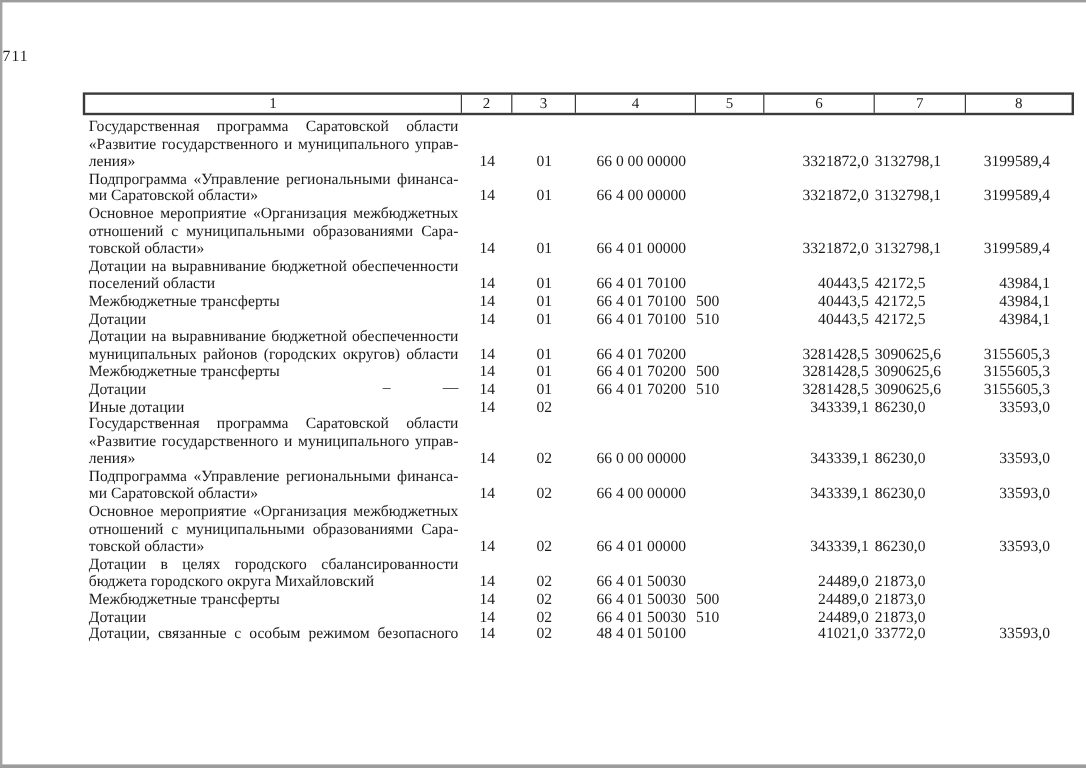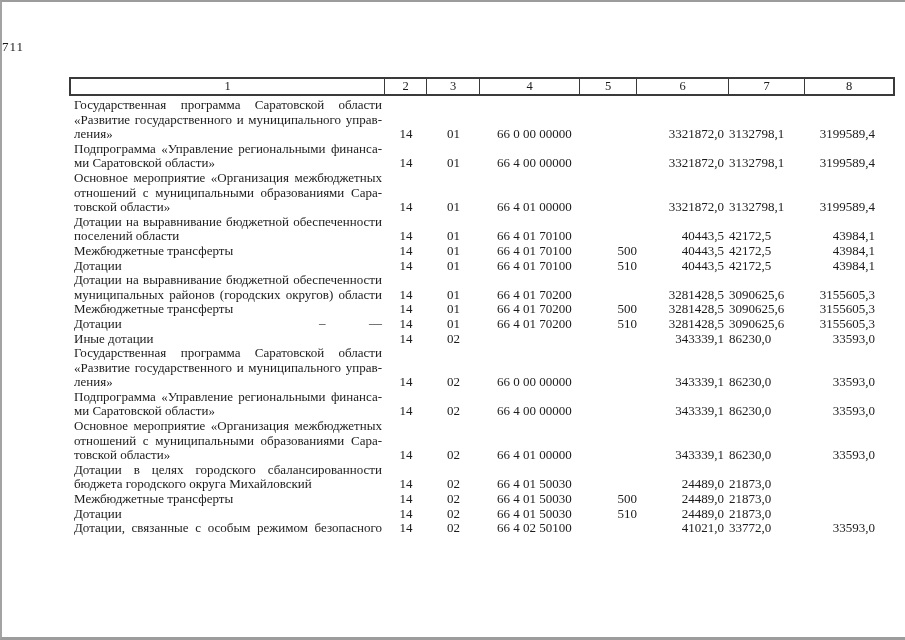--- a/index.html
+++ b/index.html
@@ -55,21 +55,21 @@
   .th6 { width: 92px; }
   .th7 { width: 76px; }
   .th8 { width: 88px; border-right: none; }
   .tbody { padding-top: 2px; }
   .row { display: flex; align-items: flex-end; }
   .cell { box-sizing: border-box; font-size: 13px; line-height: 14.6px; }
   .c1 { width: 316px; padding-left: 5px; padding-right: 3px; position: relative; }
   .c2 { width: 42px; text-align: center; }
   .c3 { width: 53px; text-align: center; }
   .c4 { width: 100px; padding-left: 17px; white-space: nowrap; }
-  .c5 { width: 57px; text-align: right; }
+  .c5 { width: 57px; text-align: left; }
   .c6 { width: 92px; text-align: right; padding-right: 5px; }
   .c7 { width: 76px; text-align: left; padding-right: 3px; }
   .c8 { width: 90px; text-align: right; padding-right: 20px; }
   .line { line-height: 14.6px; }
   .line.j {
     text-align: justify;
     text-align-last: justify;
   }
   .mark {
     position: absolute;
@@ -303,21 +303,21 @@
           <div class="cell c6">24489,0</div>
           <div class="cell c7">21873,0</div>
           <div class="cell c8"></div>
         </div>
         <div class="row">
           <div class="cell c1">
             <div class="line j">Дотации, связанные с особым режимом безопасного</div>
           </div>
           <div class="cell c2">14</div>
           <div class="cell c3">02</div>
-          <div class="cell c4">66 4 02 50100</div>
+          <div class="cell c4">48 4 01 50100</div>
           <div class="cell c5"></div>
           <div class="cell c6">41021,0</div>
           <div class="cell c7">33772,0</div>
           <div class="cell c8">33593,0</div>
         </div>
       </div>
   </div>
 </div>
 
 </body></html>

